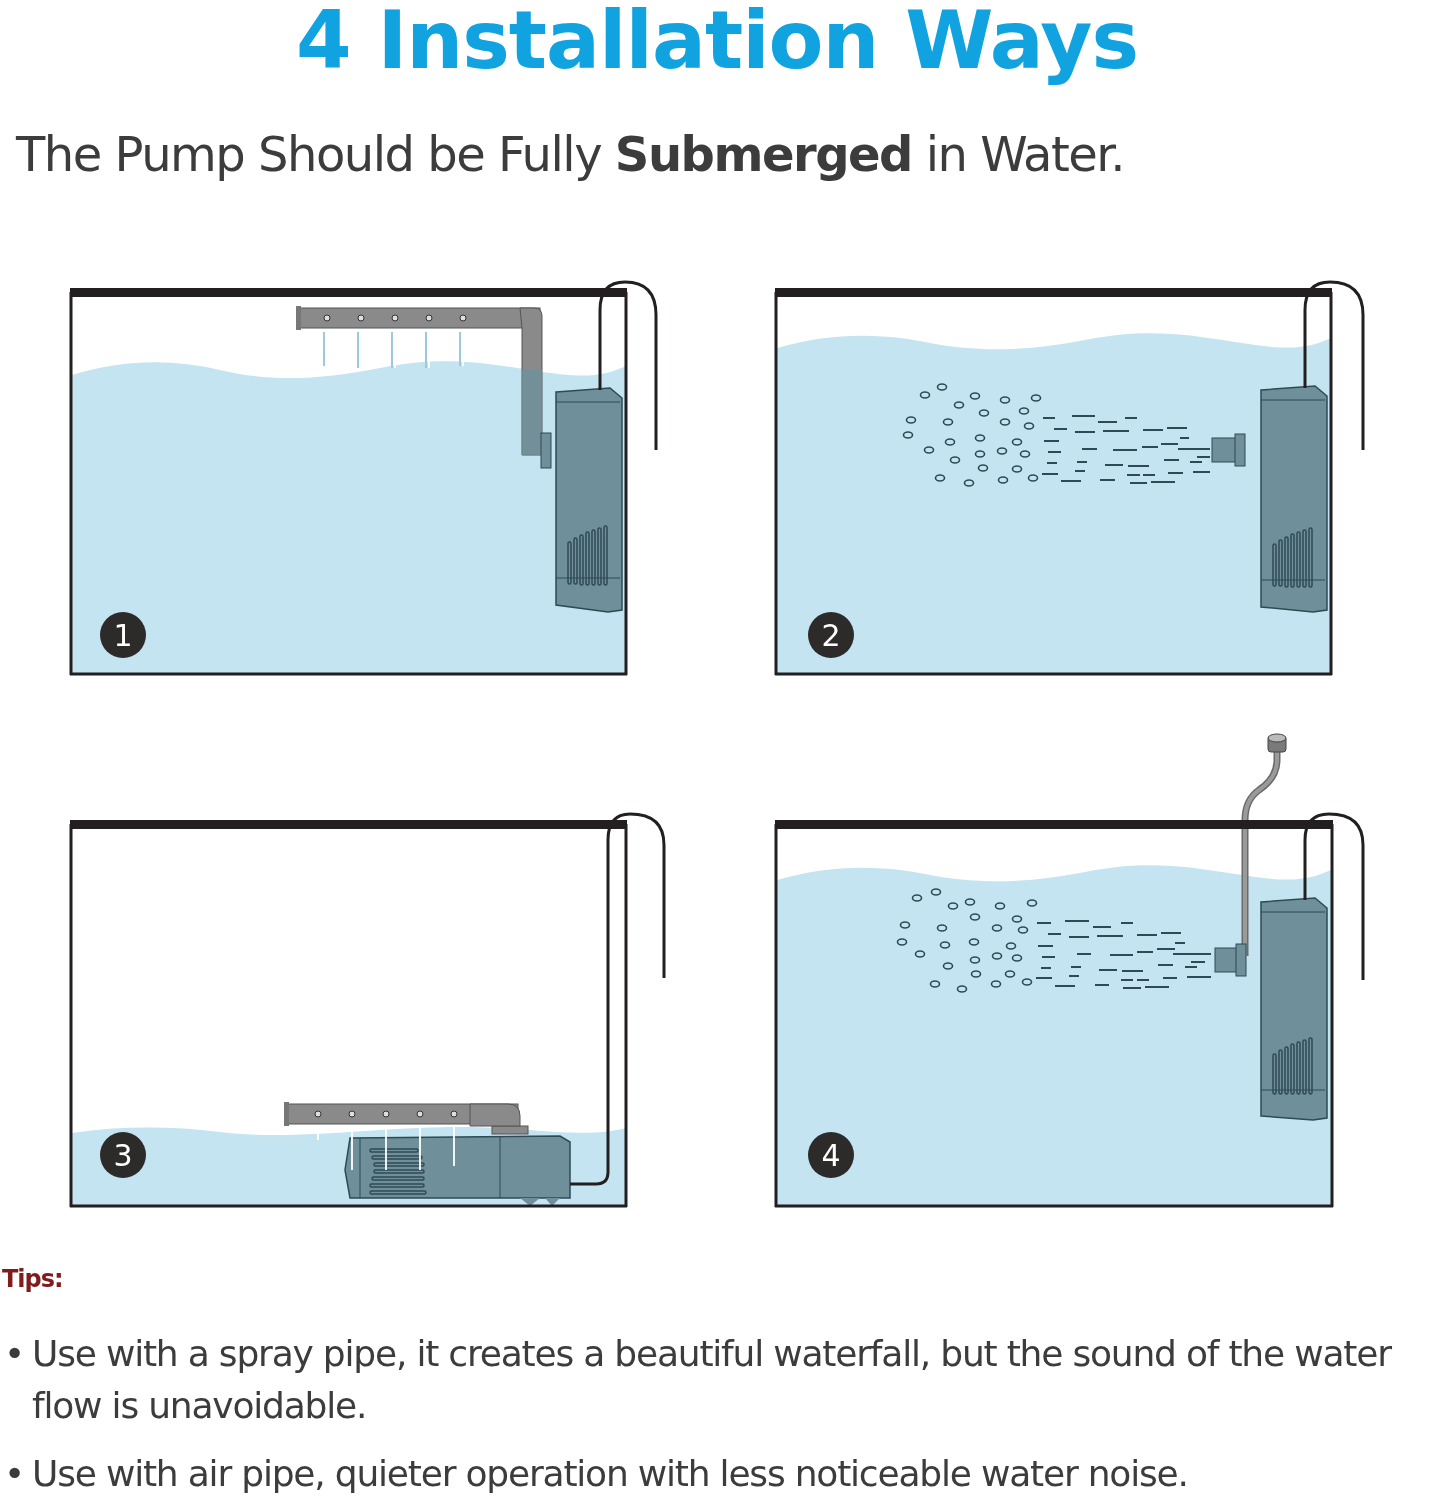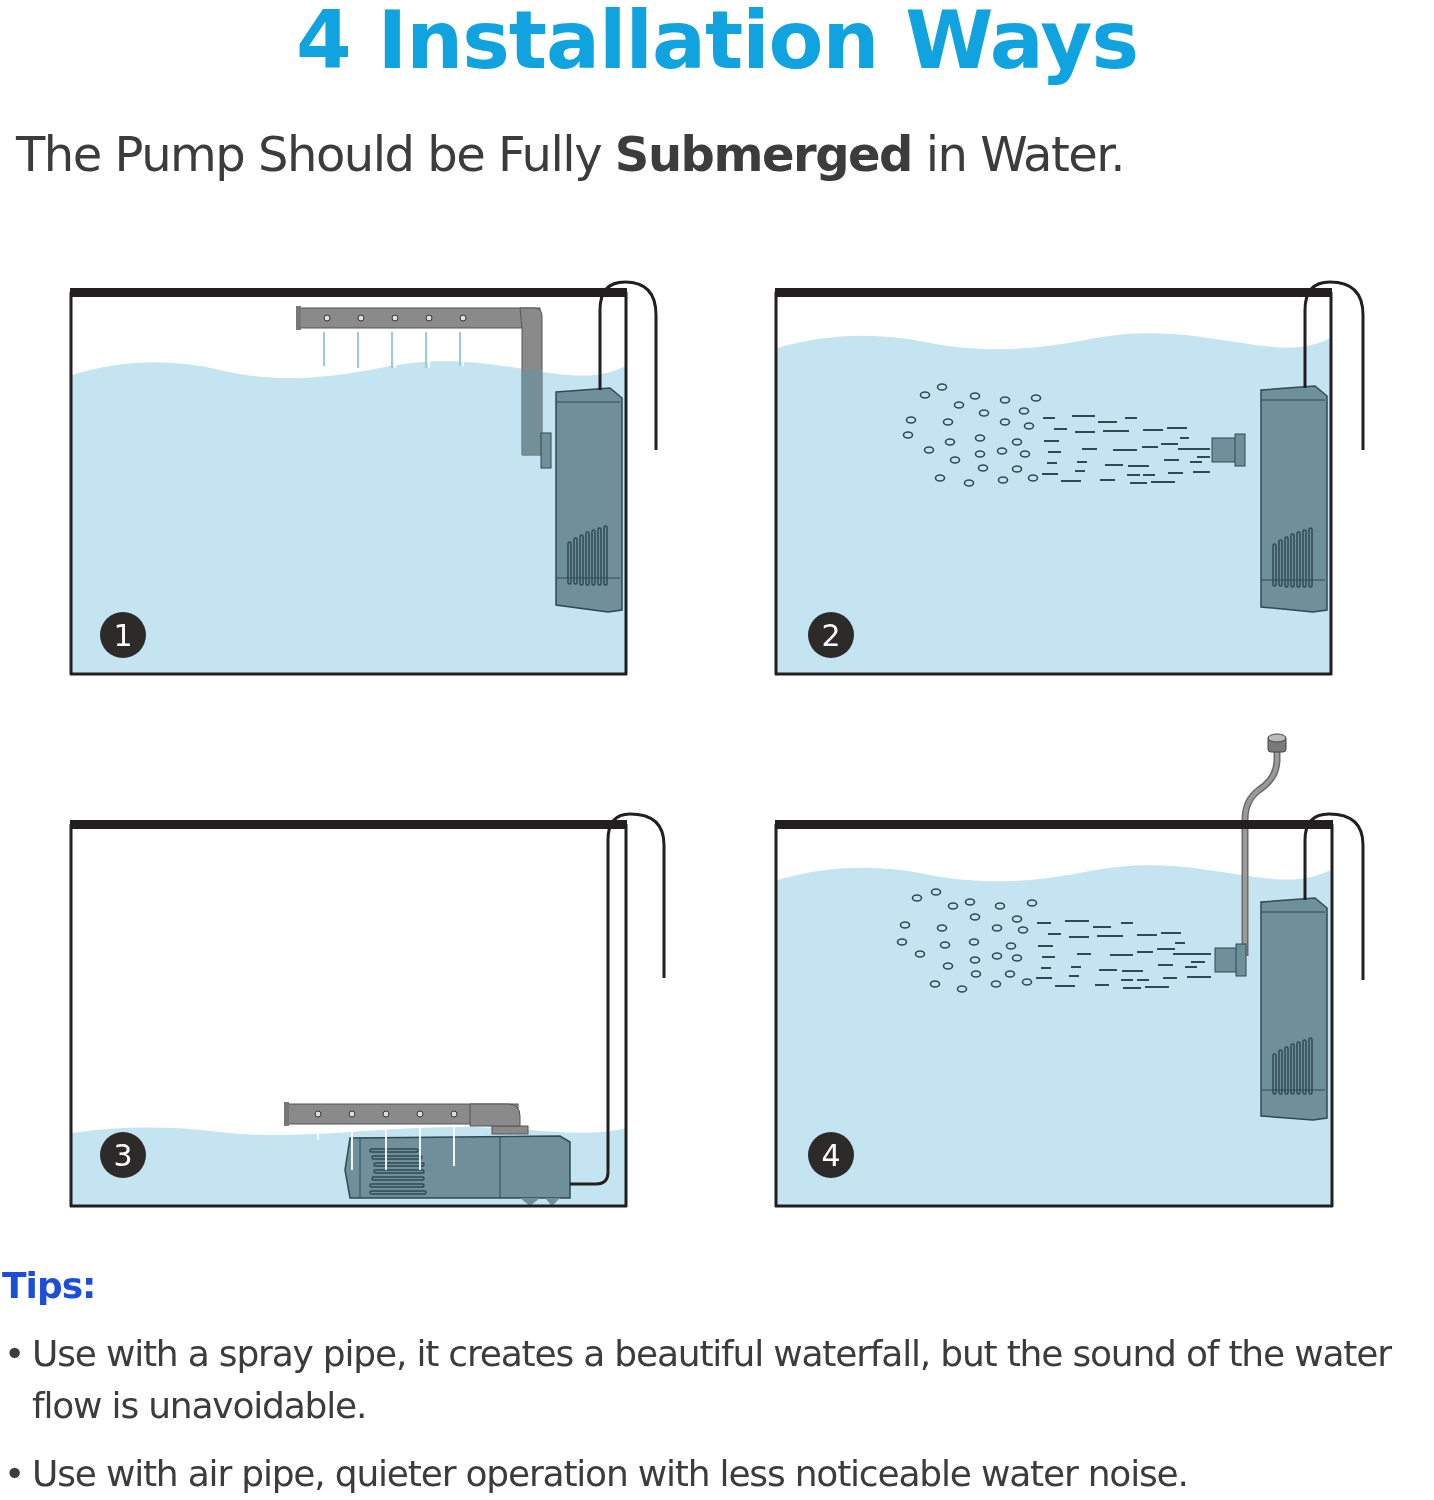--- a/index.html
+++ b/index.html
@@ -2,21 +2,21 @@
 <html><head>
 <meta charset="utf-8">
 <style>
   html, body { margin:0; padding:0; background:#ffffff; }
   body { width:1434px; height:1500px; position:relative; overflow:hidden; font-family:"DejaVu Sans", sans-serif; }
   .title { position:absolute; left:0; top:-6px; width:1434px; text-align:center; font-family:"DejaVu Sans", sans-serif; font-weight:bold; font-size:80px; color:#10a3e0; letter-spacing:-1px; }
   .subtitle { position:absolute; left:0; top:126px; width:1140px; text-align:center; font-family:"DejaVu Sans", sans-serif; font-size:48px; color:#3c3c3c; letter-spacing:-1.5px; }
   .subtitle b { font-weight:bold; }
   .panel { position:absolute; }
   .panel svg { display:block; }
-  .tips-title { position:absolute; left:2px; top:1265px; font-family:"DejaVu Sans", sans-serif; font-weight:bold; font-size:36px; color:#1d4ed8; letter-spacing:-1px; }
+  .tips-title { position:absolute; left:2px; top:1265px; font-family:"DejaVu Sans", sans-serif; font-weight:bold; font-size:24px; color:#7f1d1d; letter-spacing:-1px; }
   .tip { position:absolute; left:0; font-family:"DejaVu Sans", sans-serif; font-size:36px; color:#3c3c3c; line-height:52px; letter-spacing:-1.2px; width:1434px; }
   .tip .bullet { position:absolute; left:4px; top:0; }
   .tip .text { position:absolute; left:32px; top:0; width:1410px; }
 </style>
 </head>
 <body>
 
 <div class="title">4 Installation Ways</div>
 <div class="subtitle"><span>The Pump Should be Fully </span><b>Submerged</b><span> in Water.</span></div>
 

